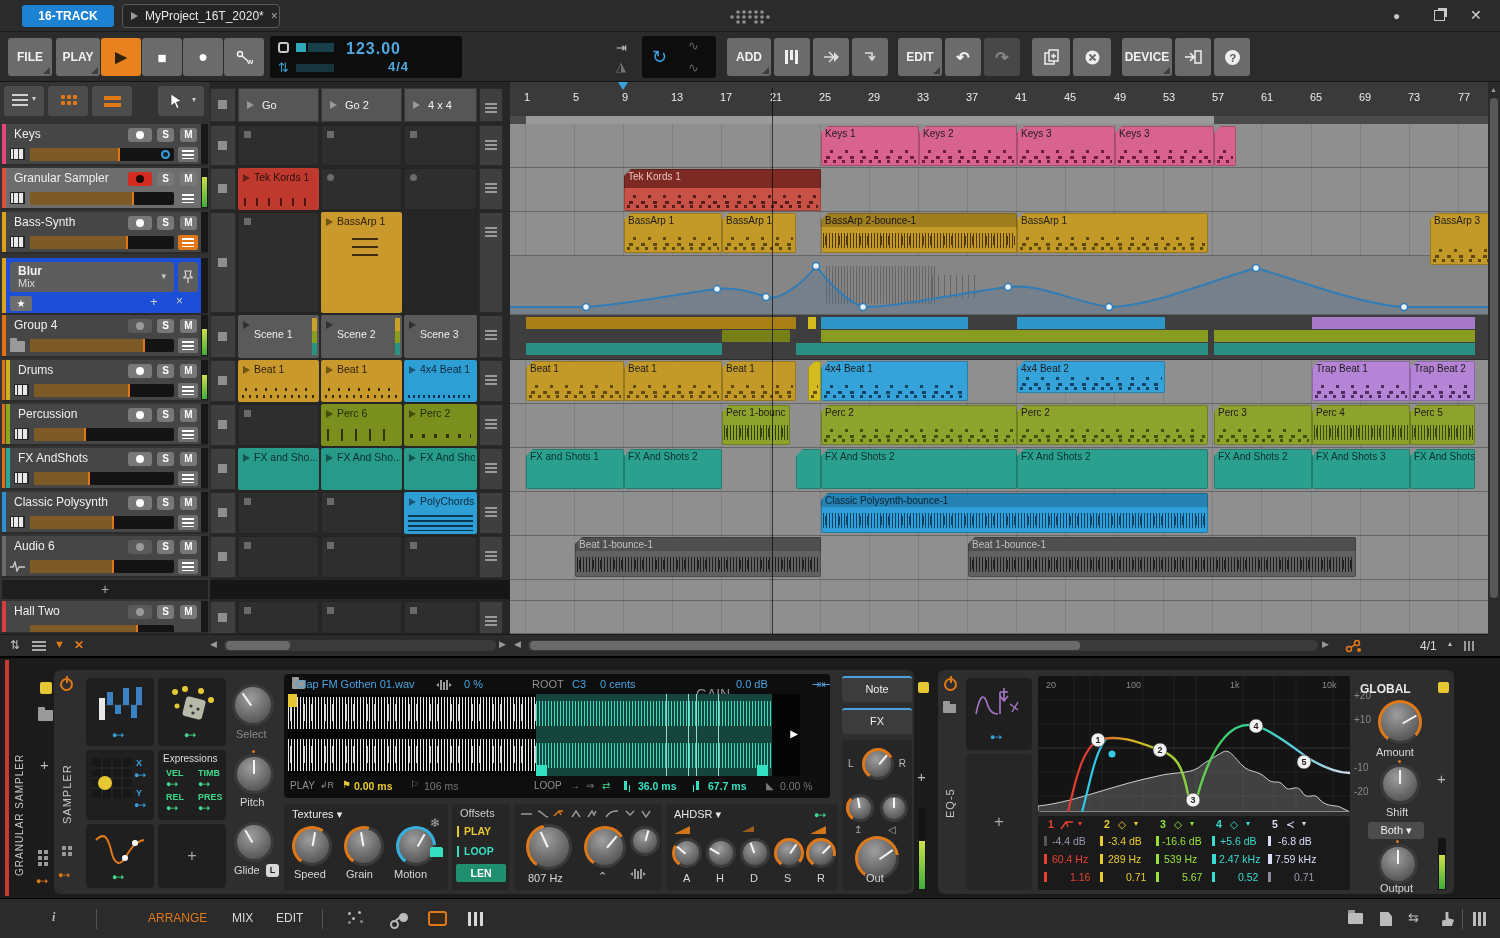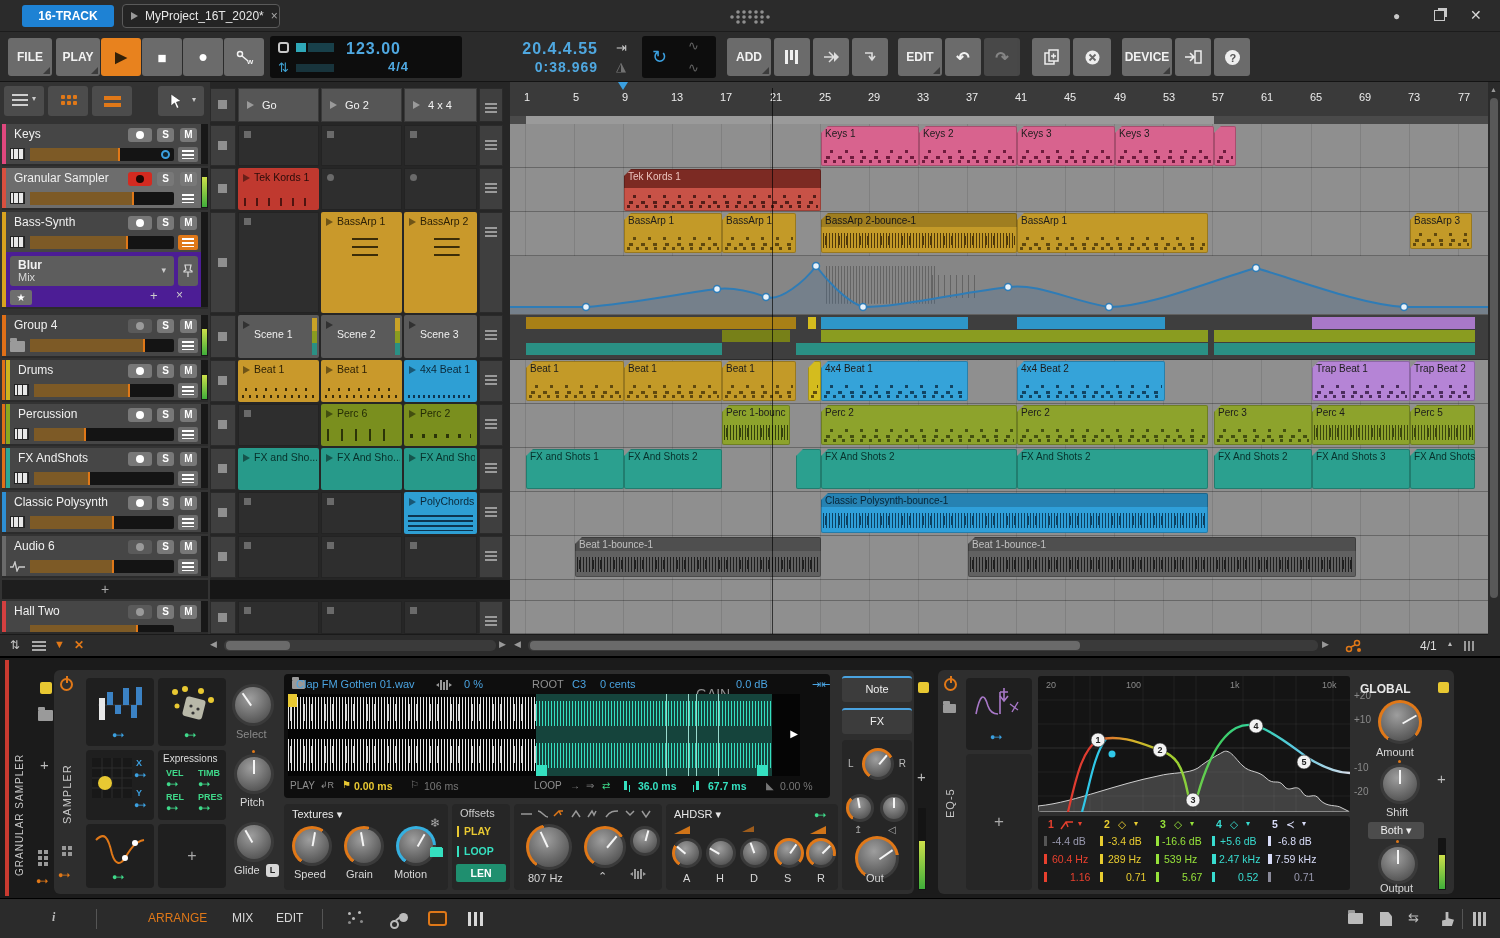--- a/index.html
+++ b/index.html
@@ -158,24 +158,20 @@
     </div>
     <div class="disp" style="left:270px;top:4px;width:192px;height:42px">
       <span class="abs" style="left:8px;top:6px;width:11px;height:11px;border:2px solid #c8c8c8;border-radius:3px"></span>
       <span class="abs" style="left:26px;top:7px;width:10px;height:9px;background:#2fa8b8"></span>
       <span class="abs" style="left:38px;top:7px;width:26px;height:9px;background:#18404a"></span>
       <span class="t icn" style="left:8px;top:24px;color:#3fa0d0">⇅</span>
       <span class="abs" style="left:26px;top:28px;width:38px;height:8px;background:#18343c"></span>
       <span class="t num" style="left:76px;top:4px">123.00</span>
       <span class="t num" style="left:118px;top:23px;font-size:13px">4/4</span>
     </div>
-    <div class="disp" style="left:466px;top:4px;width:140px;height:42px;background:transparent">
-      <span class="t num" style="right:8px;top:4px;position:absolute">20.4.4.55</span>
-      <span class="t num" style="right:8px;top:23px;position:absolute;font-size:14px">0:38.969</span>
-    </div>
     <span class="t icn" style="left:616px;top:8px">⇥</span>
     <span class="t icn dim" style="left:616px;top:27px">◮</span>
     <div class="disp" style="left:642px;top:4px;width:74px;height:42px">
       <span class="t" style="left:10px;top:10px;font-size:18px;color:#3ba0e0">↻</span>
       <span class="t icn dim" style="left:46px;top:2px">∿</span>
       <span class="t icn dim" style="left:46px;top:24px">∿</span>
     </div>
 
     <div class="btn fold" style="left:727px;top:6px;width:44px">ADD</div>
     <div class="btn" style="left:774px;top:6px;width:36px">
@@ -285,21 +281,21 @@
         <b class="vbtn" style="left:155px">S</b>
         <b class="vbtn" style="left:178px">M</b>
         <i class="picon"></i>
         <div class="slider">
             <i class="sfill" style="width:98px"></i>
           </div>
         <i class="mbtn on"></i>
         <i class="tmeter"></i>
       </div>
 
-      <div class="trow" style="top:170px;height:57px;background:#4c1d95">
+      <div class="trow" style="top:176px;height:57px;background:#1d4ed8">
         <i class="strip" style="background:#d9a31f"></i>
         <div class="abs" style="left:8px;top:4px;width:164px;height:30px;background:#5d5d5d;border-radius:3px">
           <span class="t" style="left:8px;top:2px;font-size:12px;font-weight:bold;color:#f2f2f2">Blur</span>
           <span class="t" style="left:8px;top:15px;font-size:11px;color:#d8d8d8">Mix</span>
           <span class="t" style="right:8px;top:9px;position:absolute;font-size:9px;color:#ccc">▾</span>
         </div>
         <div class="abs" style="left:176px;top:4px;width:20px;height:30px;background:#5d5d5d;border-radius:3px">
           <svg class="abs" style="left:5px;top:8px" width="10" height="14">
               <path d="M2 1 h6 l-1 5 2 1 v1 H1 V7 l2-1 Z M5 8 v5" stroke="#ddd" stroke-width="1.2" fill="none"></path>
             </svg>
@@ -468,24 +464,20 @@
 
       <div class="scell" style="left:0;top:130px;width:26px;height:101px">
           <i></i>
         </div>
       <div class="lcell" style="left:28px;top:130px;width:81px;height:101px">
           <i></i>
         </div>
       <div class="lclip" style="left:111px;top:130px;width:81px;height:101px;background:#c9992b;color:#2e2206">
         <em>BassArp 1</em>
         <i class="abs" style="left:8px;right:8px;top:22px;height:22px;background:repeating-linear-gradient(0deg,#3c2d08 0 2px,transparent 2px 8px) 60% 0/40% 100% no-repeat"></i>
-      </div>
-      <div class="lclip" style="left:194px;top:130px;width:73px;height:101px;background:#c9992b;color:#2e2206">
-        <em>BassArp 2</em>
-        <i class="abs" style="left:8px;right:8px;top:22px;height:22px;background:repeating-linear-gradient(0deg,#3c2d08 0 2px,transparent 2px 8px) 70% 0/45% 100% no-repeat"></i>
       </div>
       <div class="mini" style="left:269px;top:130px;width:24px;height:101px"></div>
 
       <div class="scell" style="left:0;top:233px;width:26px;height:43px">
           <i></i>
         </div>
       <div class="lclip" style="left:28px;top:233px;width:81px;height:43px;background:#5a5a5a;color:#f0f0f0">
         <em style="top:13px">Scene 1</em>
         <i class="abs" style="right:2px;top:3px;bottom:3px;width:5px;background:linear-gradient(#c9a227 0 34%,#8a9c20 34% 67%,#2a9084 67% 100%)"></i>
       </div>
@@ -656,21 +648,21 @@
         </div>
       <div class="clip midi" style="left:212px;top:131px;width:74px;height:40px;background:#c39a28;--n:#4f3c0a">
           <em>BassArp 1</em>
         </div>
       <div class="clip audio hdr" style="left:311px;top:131px;width:196px;height:40px;background:#c39a28;--n:#4a3408">
           <em>BassArp 2-bounce-1</em>
         </div>
       <div class="clip midi" style="left:507px;top:131px;width:191px;height:40px;background:#c39a28;--n:#4f3c0a">
           <em>BassArp 1</em>
         </div>
-      <div class="clip midi" style="left:900px;top:131px;width:62px;height:36px;background:#c39a28;--n:#4f3c0a">
+      <div class="clip midi" style="left:920px;top:131px;width:62px;height:52px;background:#c39a28;--n:#4f3c0a">
           <em>BassArp 3</em>
         </div>
 
       <div class="abs" style="left:316px;top:182px;width:184px;height:42px;opacity:.55;background:repeating-linear-gradient(90deg,#4a4a4a 0 1px,transparent 1px 3px) 0 50%/60% 90% no-repeat,repeating-linear-gradient(90deg,transparent 0 2px,#4a4a4a 2px 3px,transparent 3px 6px) 75% 60%/25% 55% no-repeat"></div>
       <svg class="abs" style="left:0;top:174px" width="978" height="58">
         <path d="M0,51 L76,51 C120,48 180,36 207,33 C225,31 245,37 256,41 C270,46 295,25 306,10 C315,22 335,45 353,51 C390,51 430,40 498,31 C530,27 560,45 599,51 C640,51 700,25 746,12 C790,25 850,48 894,51 L978,51 L978,58 L0,58 Z" fill="rgba(60,110,160,.22)"></path>
         <path d="M0,51 L76,51 C120,48 180,36 207,33 C225,31 245,37 256,41 C270,46 295,25 306,10 C315,22 335,45 353,51 C390,51 430,40 498,31 C530,27 560,45 599,51 C640,51 700,25 746,12 C790,25 850,48 894,51 L978,51" fill="none" stroke="#2f7cb6" stroke-width="2"></path>
         <g fill="#e8f2fa" stroke="#2f7cb6" stroke-width="1.5">
           <circle cx="76" cy="51" r="3.5"></circle>
             <circle cx="207" cy="33" r="3.5"></circle>
@@ -696,21 +688,21 @@
         </div>
       <div class="clip midi" style="left:212px;top:279px;width:74px;height:40px;background:#c39a28;--n:#4f3c0a">
           <em>Beat 1</em>
         </div>
       <div class="clip midi" style="left:298px;top:279px;width:13px;height:40px;background:#d4bc1e;--n:#4f3c0a">
           <em></em>
         </div>
       <div class="clip midi" style="left:311px;top:279px;width:147px;height:40px;background:#35a3d9;--n:#0d3550">
           <em>4x4 Beat 1</em>
         </div>
-      <div class="clip midi" style="left:507px;top:279px;width:148px;height:40px;background:#35a3d9;--n:#0d3550">
+      <div class="clip midi" style="left:507px;top:279px;width:148px;height:32px;background:#35a3d9;--n:#0d3550">
           <em>4x4 Beat 2</em>
         </div>
       <div class="clip midi" style="left:802px;top:279px;width:98px;height:40px;background:#b584d6;--n:#3a1f4a">
           <em>Trap Beat 1</em>
         </div>
       <div class="clip midi" style="left:900px;top:279px;width:65px;height:40px;background:#b584d6;--n:#3a1f4a">
           <em>Trap Beat 2</em>
         </div>
 
       <div class="clip audio" style="left:212px;top:323px;width:68px;height:40px;background:#8da32c;--n:#2f3c0a">

